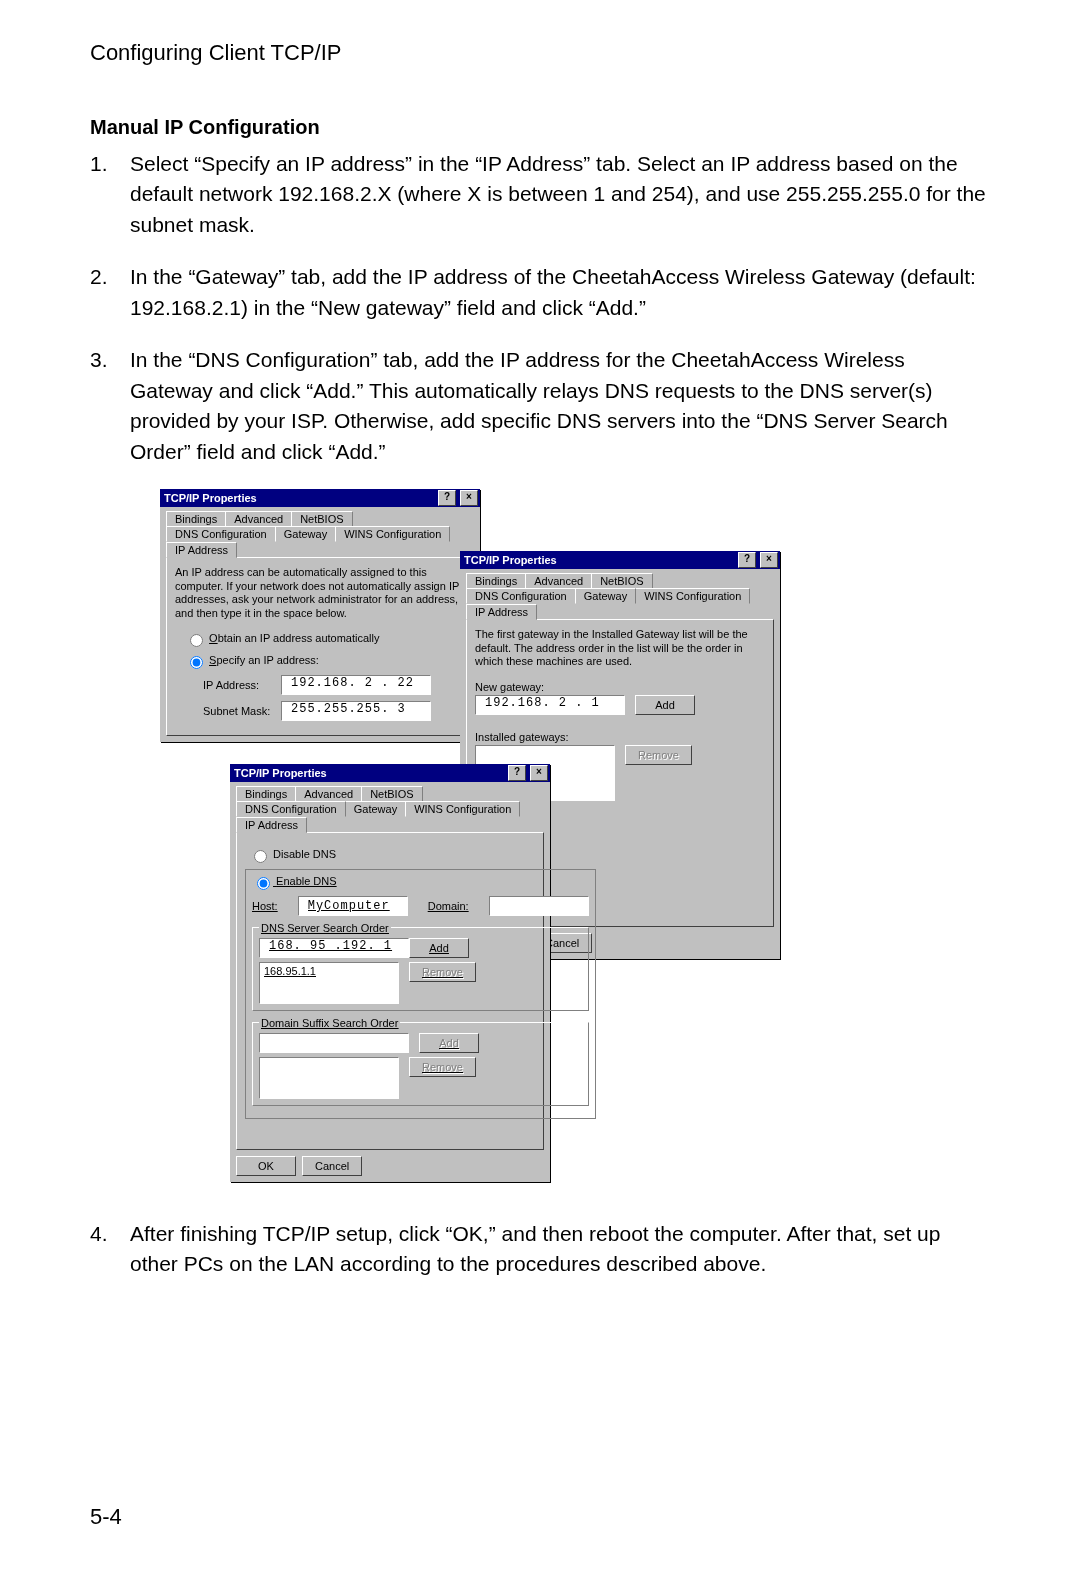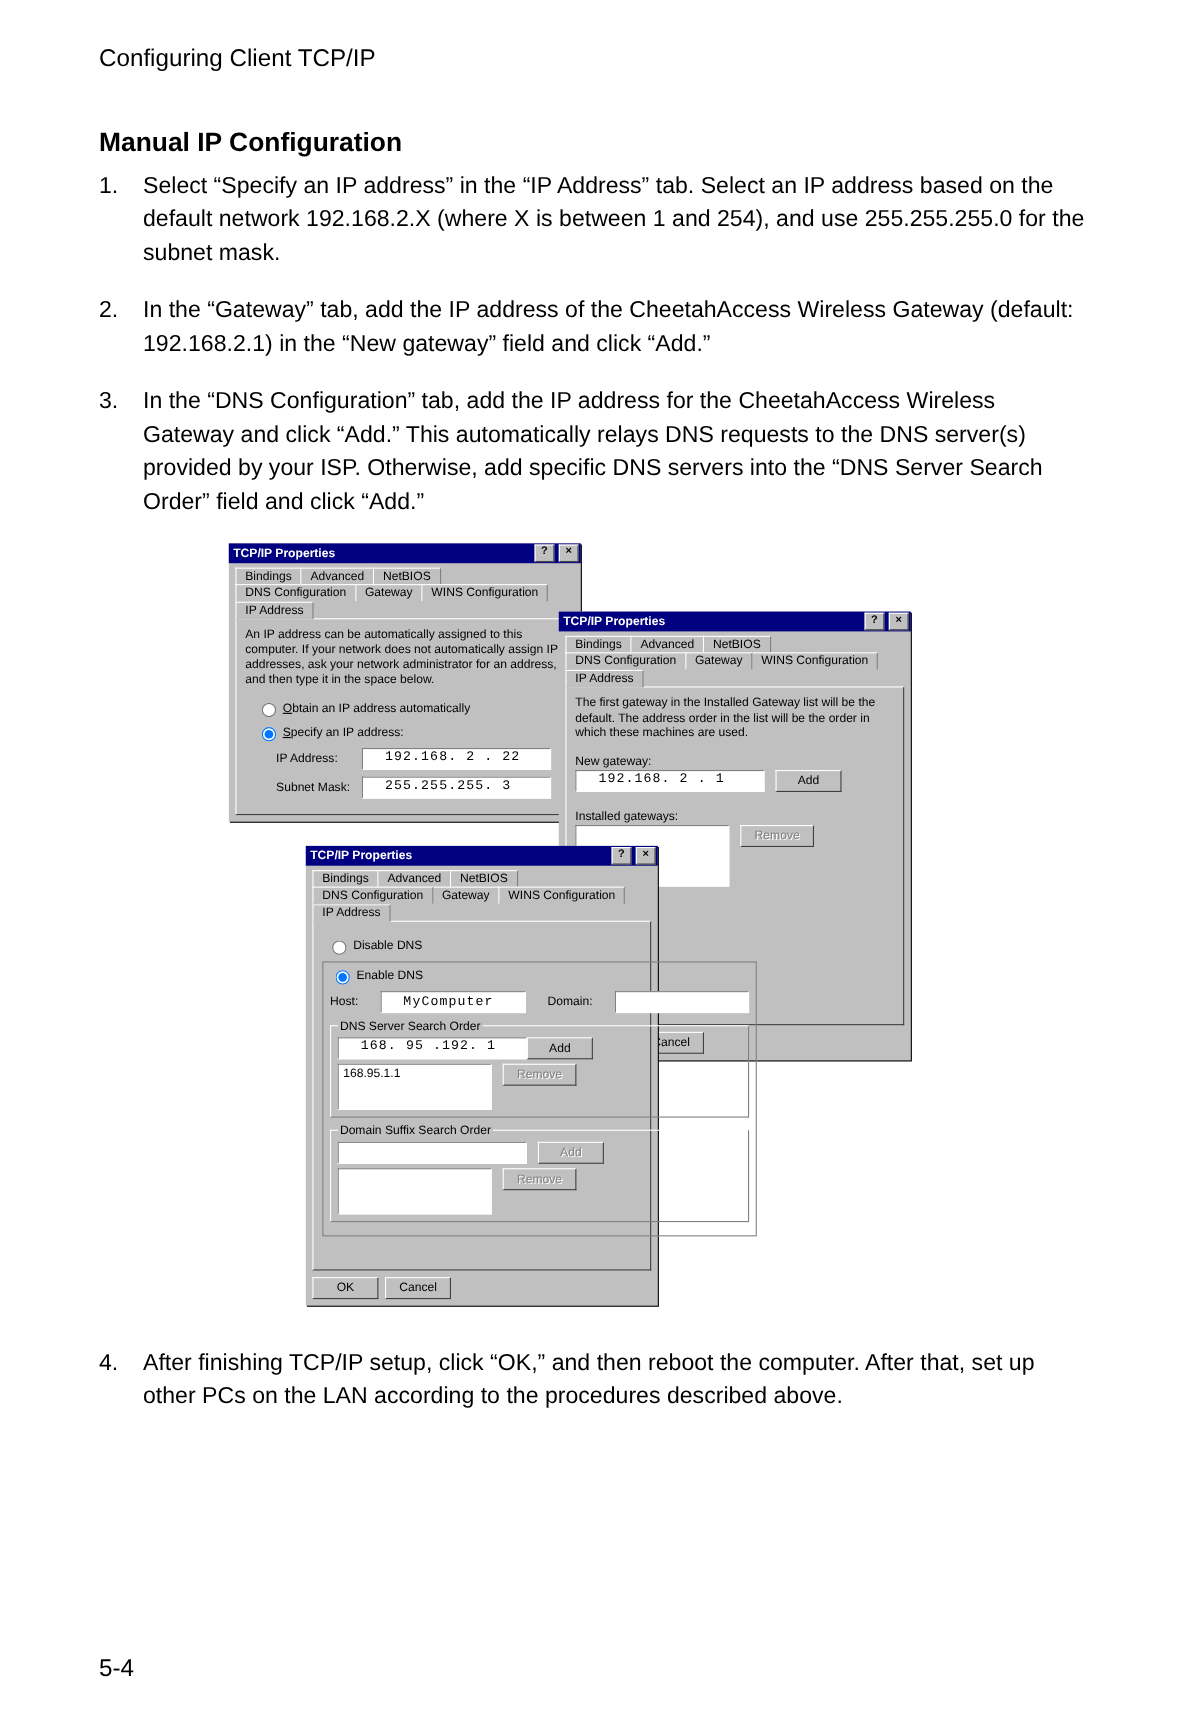--- a/index.html
+++ b/index.html
@@ -11,21 +11,21 @@
     background: #fff;
     width: 1080px;
     box-sizing: border-box;
   }
   .page-header {
     font-size: 22px;
     margin-bottom: 50px;
   }
   .section-title {
     font-weight: bold;
-    font-size: 24px;
+    font-size: 20px;
     margin-bottom: 10px;
   }
   .step {
     display: flex;
     margin-bottom: 22px;
     line-height: 1.45;
   }
   .step-num {
     width: 40px;
     flex-shrink: 0;
@@ -39,21 +39,20 @@
     height: 700px;
   }
   
   .dlg {
     position: absolute;
     background: #c0c0c0;
     font-family: "MS Sans Serif", Tahoma, sans-serif;
     font-size: 11px;
     color: #000;
     box-shadow: 1px 1px 0 #000;
-    margin-left: 48px;
   }
   .titlebar {
     background: #000080;
     color: #fff;
     font-weight: bold;
     height: 18px;
     display: flex;
     align-items: center;
     justify-content: space-between;
     padding: 0 2px 0 4px;
@@ -117,21 +116,21 @@
     align-items: center;
     margin: 6px 0 6px 28px;
     gap: 6px;
   }
   .field-row label { min-width: 72px; }
   .ipbox, input.txt {
     background: #fff;
     border: 1px solid;
     border-color: #808080 #fff #fff #808080;
     height: 18px;
-    padding: 0 20px;
+    padding: 0 9px;
     font-family: "Courier New", monospace;
     font-size: 12px;
     letter-spacing: 1px;
     width: 130px;
   }
   .btn {
     background: #c0c0c0;
     border: 1px solid;
     border-color: #fff #404040 #404040 #fff;
     padding: 1px 12px;
@@ -158,20 +157,21 @@
     display: flex;
     gap: 6px;
     margin-top: 6px;
   }
   fieldset.grp {
     border: 1px solid #808080;
     border-top-color: #fff;
     border-left-color: #fff;
     margin: 6px 0;
     padding: 4px 6px 6px 6px;
+    text-decoration: underline;
   }
   fieldset.grp legend { font-size: 11px; padding: 0 2px; }
   .page-num {
     position: fixed;
     left: 90px;
     bottom: 40px;
     font-size: 22px;
   }
   u.access { text-decoration: underline; }
 </style>

